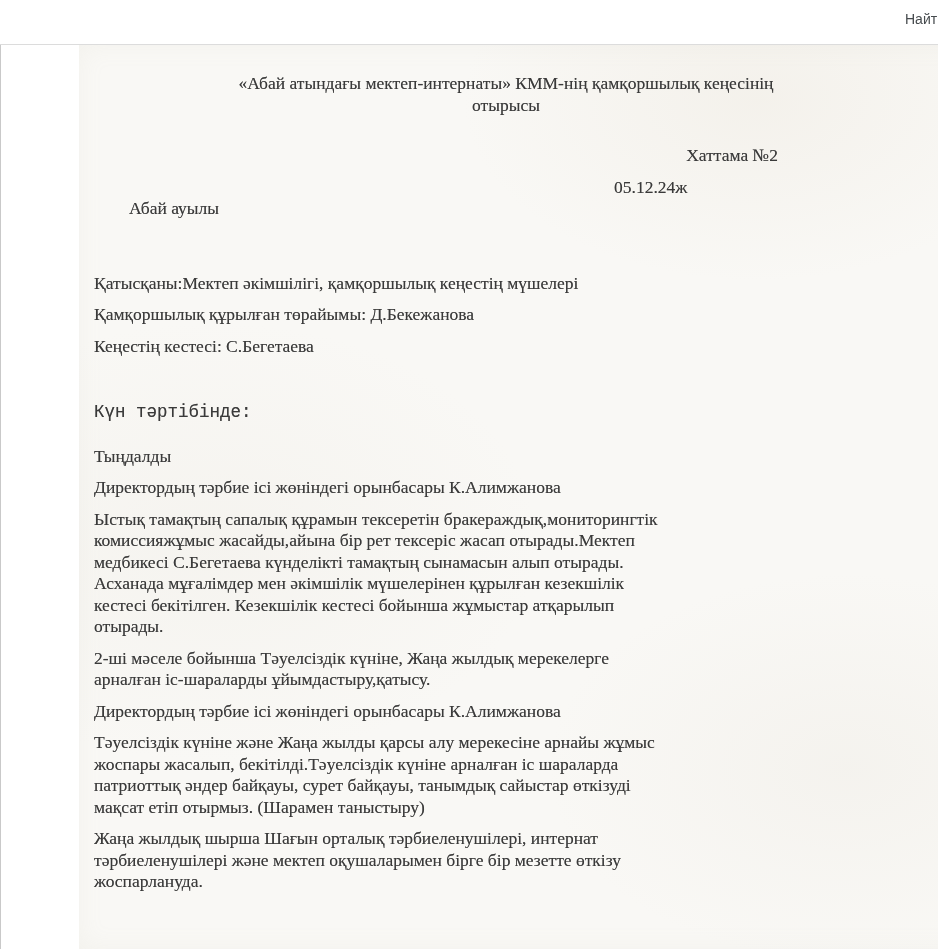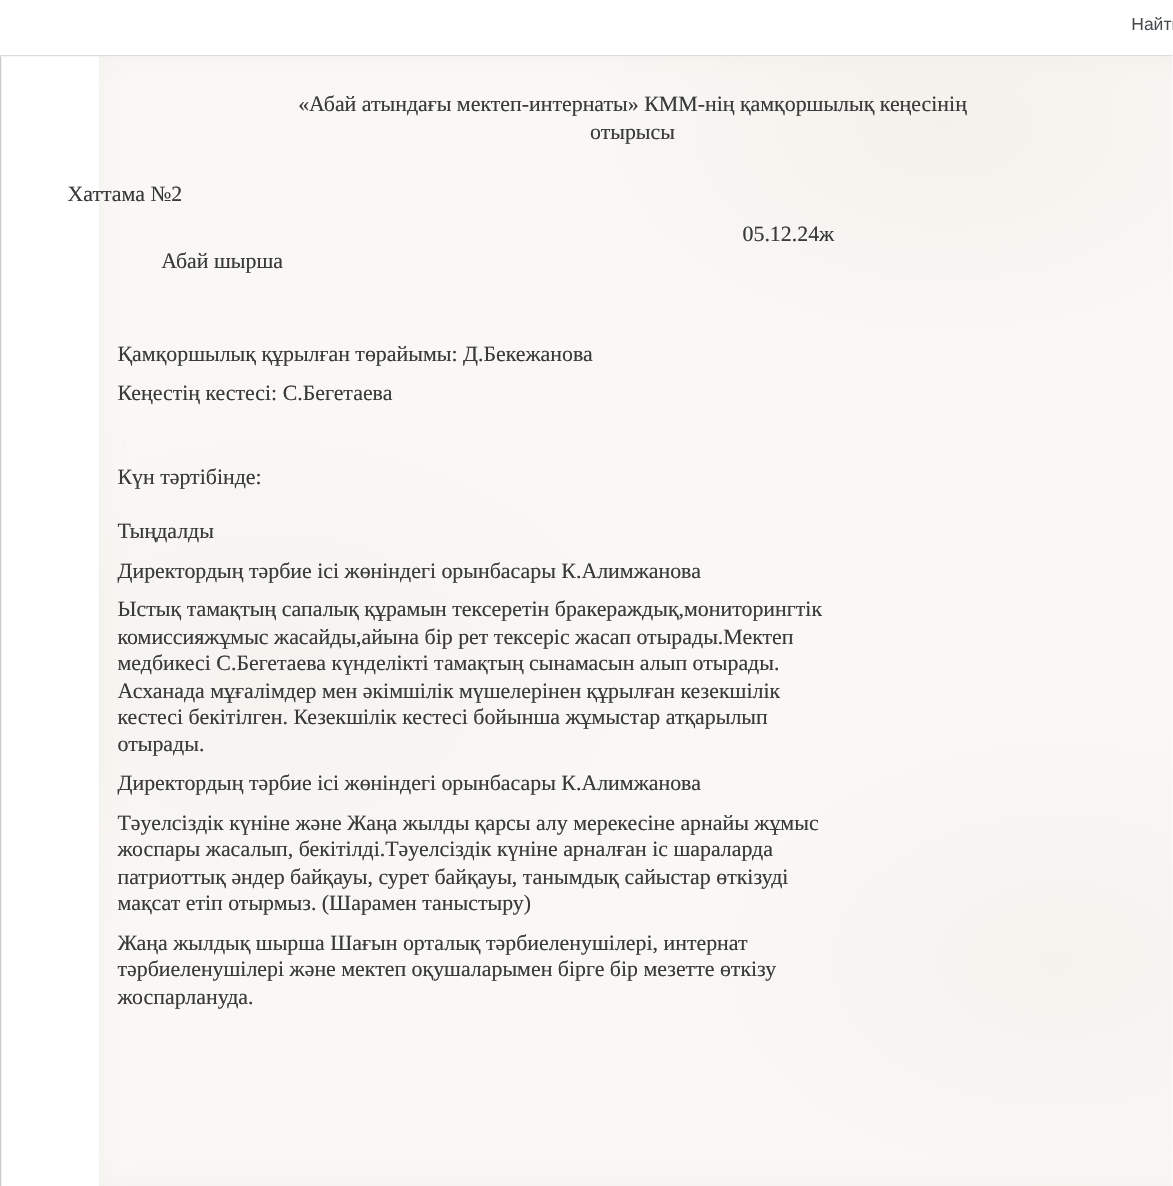--- a/index.html
+++ b/index.html
@@ -56,69 +56,72 @@
     color: #3a3a3a;
     text-shadow: 0 0 0.5px rgba(66,66,66,0.55);
   }
   .block { margin-bottom: 10px; white-space: pre-wrap; }
   .title {
     text-align: center;
     margin-bottom: 29px;
     transform: translateX(50px);
   }
   .protocol {
-    text-align: left;
+    text-align: right;
     transform: translateX(-40px);
   }
   .place-row { position: relative; }
-  .date { position: absolute; left: 500px; top: 0; }
-  .gap-agenda { margin-top: 45px; }
+  .date { position: absolute; left: 520px; top: 0; }
+  .gap-agenda { margin-top: 45px; font-family: Liberation Mono, monospace; }
   .gap-heard  { margin-top: 22px; }
 </style>
 </head>
 <body>
 
 <div class="topbar">
   <button class="find-btn">Найти</button>
 </div>
 
 <div class="viewport">
   <div class="page">
     <div class="page-text">
 
       <div class="block title">«Абай атындағы мектеп-интернаты» КММ-нің қамқоршылық кеңесінің
 отырысы</div>
 
       <div class="block protocol">Хаттама №2</div>
 
       <div class="block place-row">
-        <span>Абай шырша</span>
+        <span>Абай ауылы</span>
         <span class="date">05.12.24ж</span>
       </div>
 
+      <div class="block">Қатысқаны:Мектеп әкімшілігі, қамқоршылық кеңестің мүшелері</div>
 
       <div class="block">Қамқоршылық құрылған төрайымы: Д.Бекежанова</div>
 
       <div class="block">Кеңестің кестесі: С.Бегетаева</div>
 
       <div class="block gap-agenda">Күн тәртібінде:</div>
 
 
       <div class="block gap-heard">Тыңдалды</div>
 
       <div class="block">Директордың тәрбие ісі жөніндегі орынбасары К.Алимжанова</div>
 
 
       <div class="block">Ыстық тамақтың сапалық құрамын тексеретін бракераждық,мониторингтік
 комиссияжұмыс жасайды,айына бір рет тексеріс жасап отырады.Мектеп
 медбикесі С.Бегетаева күнделікті тамақтың сынамасын алып отырады.
 Асханада мұғалімдер мен әкімшілік мүшелерінен құрылған кезекшілік
 кестесі бекітілген. Кезекшілік кестесі бойынша жұмыстар атқарылып
 отырады.</div>
 
+      <div class="block">2-ші мәселе бойынша Тәуелсіздік күніне, Жаңа жылдық мерекелерге
+арналған іс-шараларды ұйымдастыру,қатысу.</div>
 
       <div class="block">Директордың тәрбие ісі жөніндегі орынбасары К.Алимжанова</div>
 
       <div class="block">Тәуелсіздік күніне және Жаңа жылды қарсы алу мерекесіне арнайы жұмыс
 жоспары жасалып, бекітілді.Тәуелсіздік күніне арналған іс шараларда
 патриоттық әндер байқауы, сурет байқауы, танымдық сайыстар өткізуді
 мақсат етіп отырмыз. (Шарамен таныстыру)</div>
 
       <div class="block">Жаңа жылдық шырша Шағын орталық тәрбиеленушілері, интернат
 тәрбиеленушілері және мектеп оқушаларымен бірге бір мезетте өткізу

